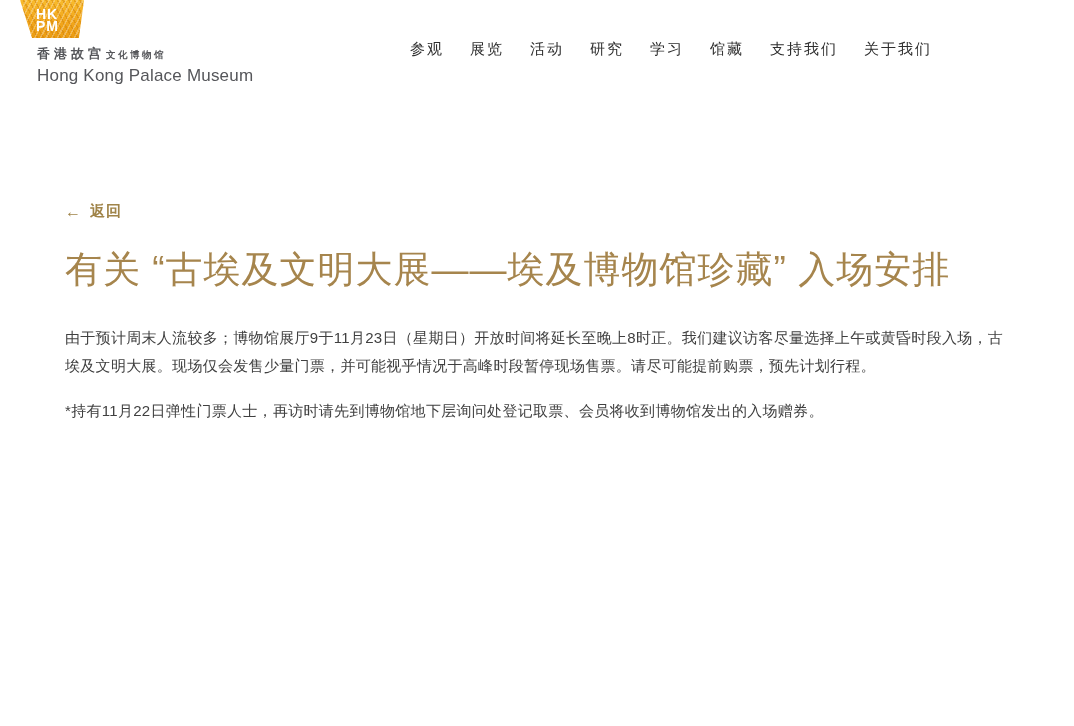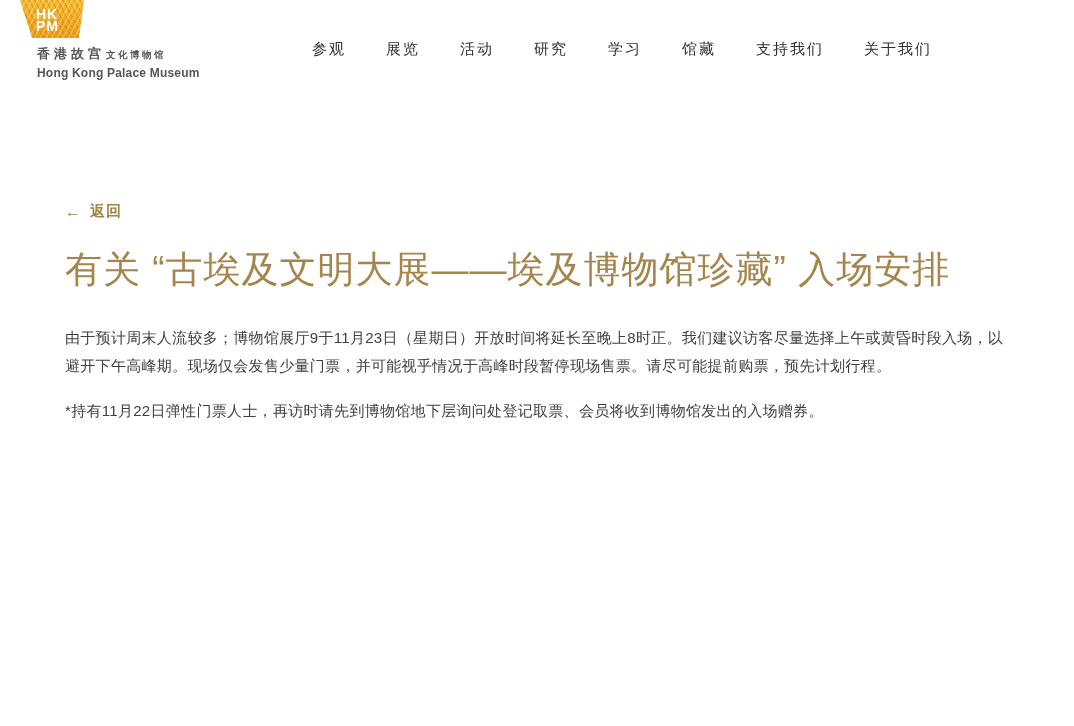--- a/index.html
+++ b/index.html
@@ -47,32 +47,32 @@
     line-height: 12px;
     letter-spacing: 1px;
   }
 
   .brand-text { margin-left: 17px; margin-top: 6px; white-space: nowrap; }
   .brand-zh { color: #55565a; }
   .zh-large { font-size: 13px; font-weight: 700; letter-spacing: 4px; }
   .zh-small { font-size: 9.5px; font-weight: 700; letter-spacing: 2.5px; margin-left: 1px; }
   .brand-en {
     margin-top: 3px;
-    font-size: 12px;
-    font-weight: 700;
+    font-size: 17px;
+    font-weight: 400;
     color: #55565a;
     letter-spacing: 0.2px;
   }
 
   .main-nav {
     position: absolute;
     top: 40px;
     right: 142px;
     display: flex;
-    gap: 40px;
+    gap: 26px;
   }
   .main-nav a {
     text-decoration: none;
     color: #2e2e2e;
     font-size: 15px;
     letter-spacing: 2px;
     cursor: pointer;
     white-space: nowrap;
   }
 
@@ -153,16 +153,16 @@
 <main class="content">
   <a href="#" class="back-link">
     <span class="back-arrow">←</span>
     <span>返回</span>
   </a>
 
   <h1 class="page-title">有关 “古埃及文明大展——埃及博物馆珍藏” 入场安排</h1>
 
   <div class="article-body">
 
-      <p>由于预计周末人流较多；博物馆展厅9于11月23日（星期日）开放时间将延长至晚上8时正。我们建议访客尽量选择上午或黄昏时段入场，以避开下午高峰期。现场仅会发售少量门票，并可能视乎情况于高峰时段暂停现场售票。请尽可能提前购票，预先计划行程。</p>
+      <p>由于预计周末人流较多；博物馆展厅9于11月23日（星期日）开放时间将延长至晚上8时正。我们建议访客尽量选择上午或黄昏时段入场，古埃及文明大展。现场仅会发售少量门票，并可能视乎情况于高峰时段暂停现场售票。请尽可能提前购票，预先计划行程。</p>
       <p>*持有11月22日弹性门票人士，再访时请先到博物馆地下层询问处登记取票、会员将收到博物馆发出的入场赠券。</p>
     </div>
 </main>
 
 </body></html>

